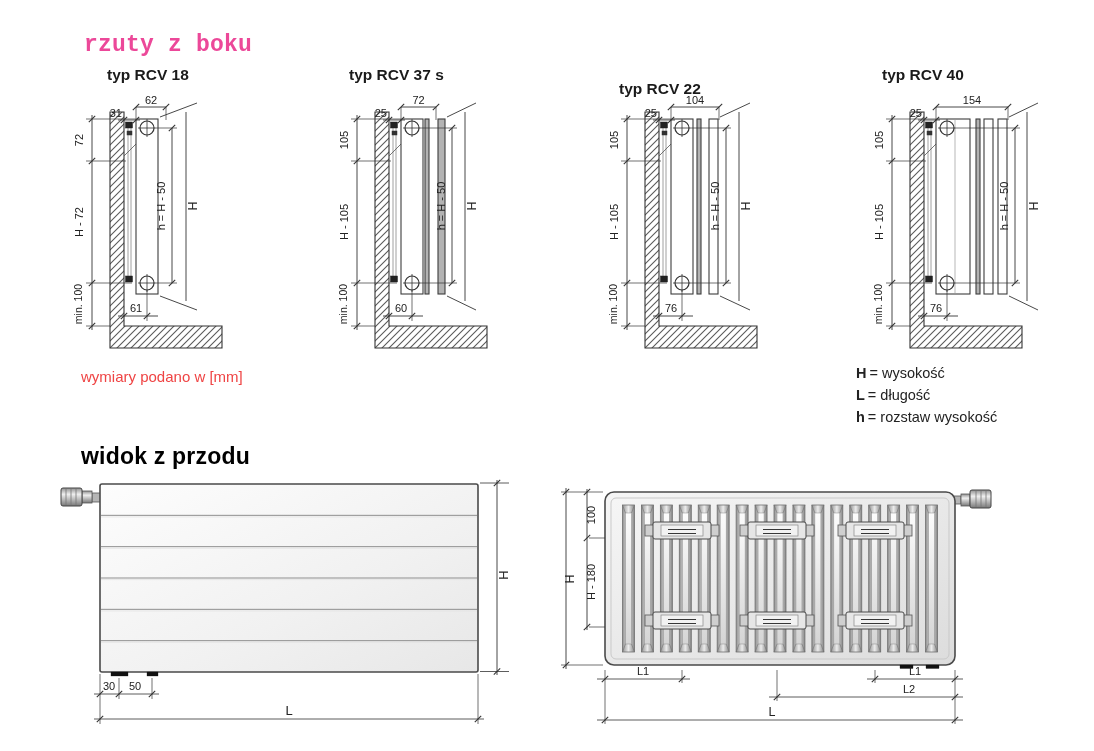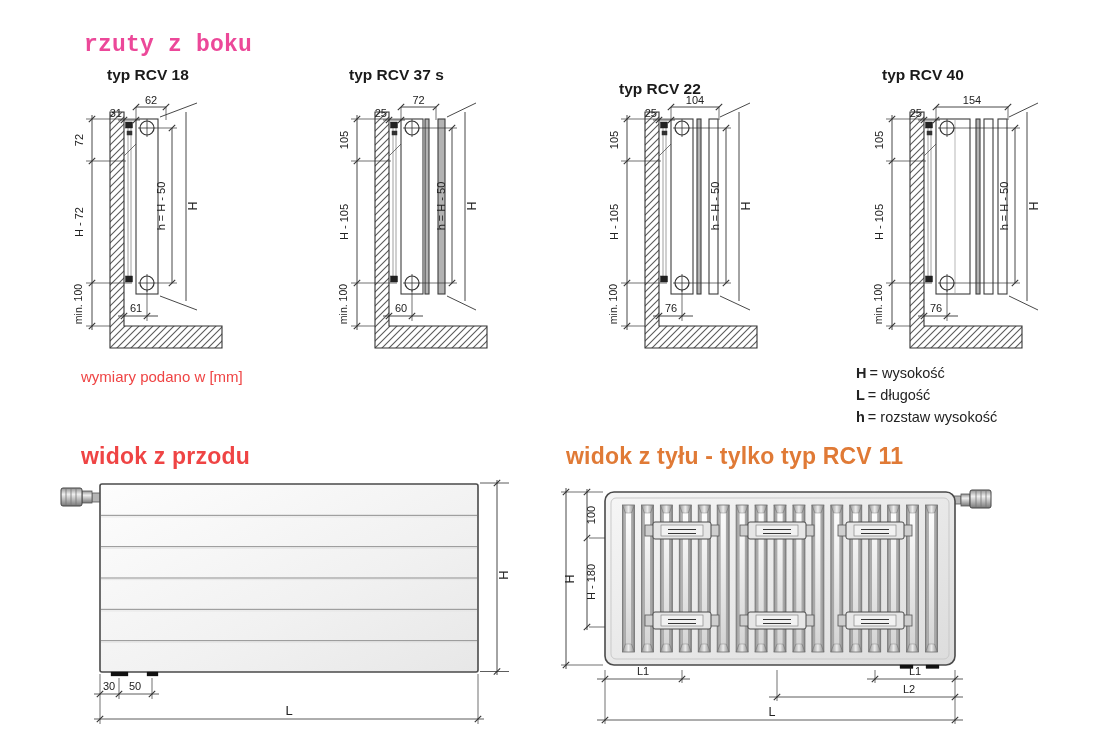--- a/index.html
+++ b/index.html
@@ -267,22 +267,21 @@
     </svg>
 
   <div class="note" style="left:81px;top:368px">wymiary podano w [mm]</div>
 
   <div class="legend" style="left:856px;top:362px">
     <div><b>H</b><span>= wysokość</span></div>
     <div><b>L</b><span>= długość</span></div>
     <div><b>h</b><span>= rozstaw wysokość</span></div>
   </div>
 
-  <div class="heading" style="left: 81px; top: 443px; color: #ef4444;">widok z przodu</div>
-  <div class="heading" style="left: 566px; top: 443px; color: rgb(224, 122, 54);">widok z tyłu - tylko typ RCV 11</div>
+  <div class="heading" style="left: 81px; top: 443px; color: #000000;">widok z przodu</div>
 
   <svg id="front-svg" style="left:55px;top:472px" width="515" height="258" viewBox="0 0 515 258">
       <defs>
  <linearGradient id="fbody" x1="0" y1="0" x2="1" y2="1">
           <stop offset="0" stop-color="#fdfdfd"></stop>
           <stop offset="0.6" stop-color="#f1f1f1"></stop>
           <stop offset="1" stop-color="#e7e7e7"></stop>
         </linearGradient>
  <linearGradient id="fvg" x1="0" y1="0" x2="0" y2="1">
           <stop offset="0" stop-color="#8f8f8f"></stop>

